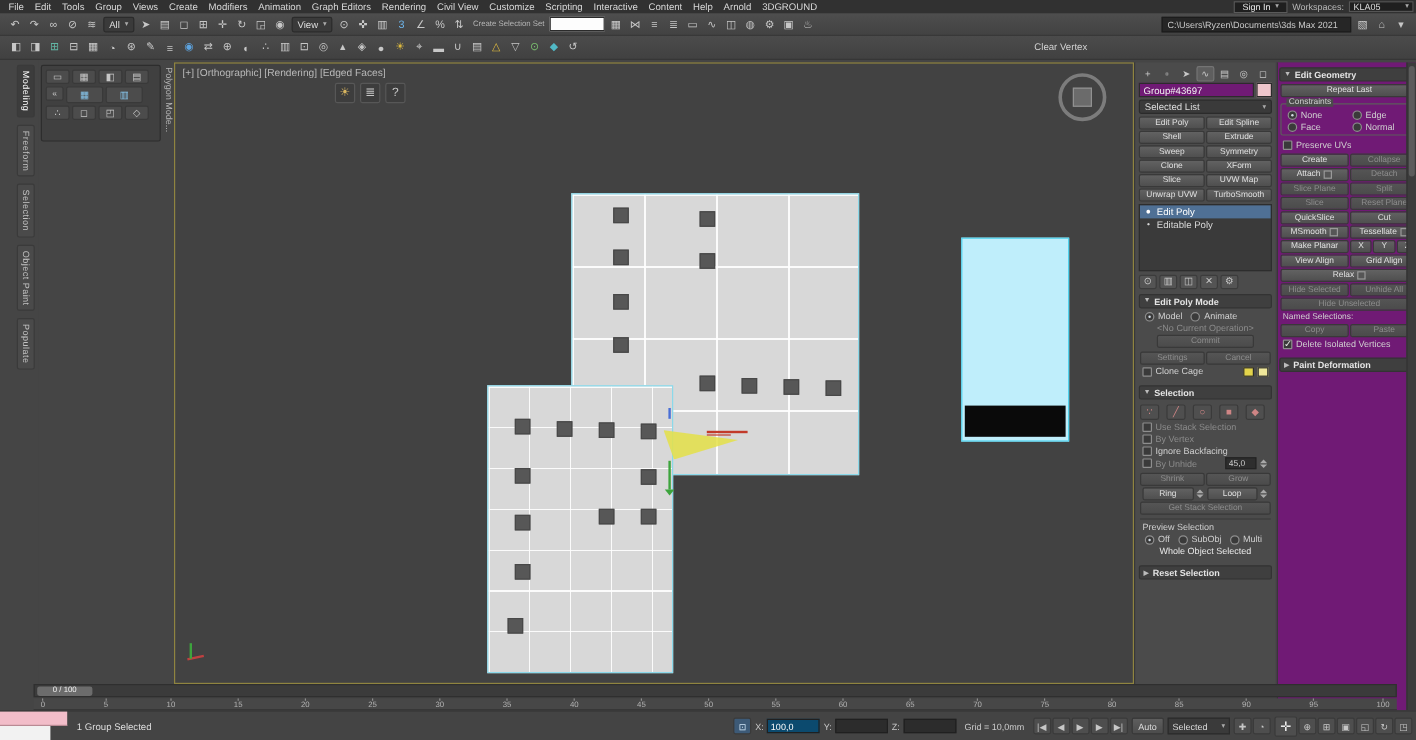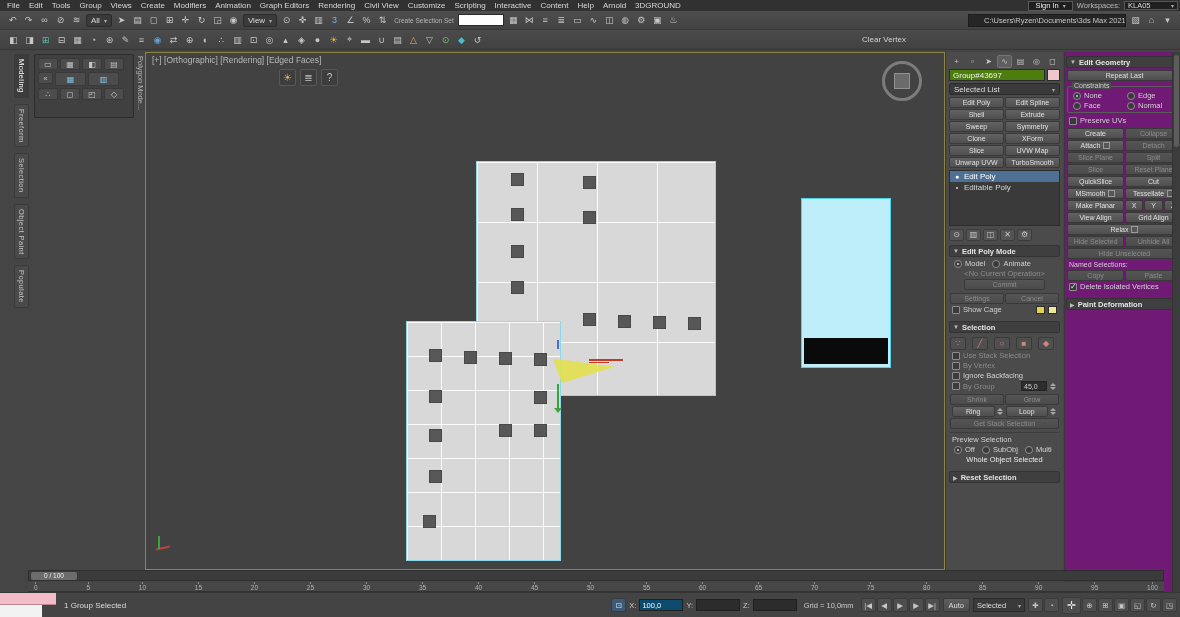--- a/index.html
+++ b/index.html
@@ -29,21 +29,21 @@
   display:flex;align-items:center;gap:2px;padding:0 6px;z-index:25}
 .bar-btn{min-width:15px;height:15px;display:flex;align-items:center;justify-content:center;
   font-size:9px;color:#c7c7c7;border-radius:2px;cursor:default}
 .bar-btn.blue{color:#6db3e8}
 .dd{height:13px;background:#3a3a3a;border:1px solid #2b2b2b;color:#ddd;font-size:8px;
   display:flex;align-items:center;gap:4px;padding:0 4px;border-radius:2px;white-space:nowrap}
 .winput{height:12px;background:#fdfdfd;border:1px solid #2b2b2b;width:46px;font-size:8px;
   color:#222;padding:0 2px}
 .mini-lbl{font-size:6.5px;color:#b5b5b5;white-space:nowrap;margin:0 2px}
 .pathf{height:13px;background:#262626;border:1px solid #1c1c1c;color:#c9c9c9;font-size:7.5px;
-  display:flex;align-items:center;padding:0 15px;width:158px;white-space:nowrap;overflow:hidden}
+  display:flex;align-items:center;padding:0 4px;width:158px;white-space:nowrap;overflow:hidden}
 .sp{flex:1}
 .cv-lbl{font-size:8px;color:#d2d2d2;margin-left:auto;margin-right:268px;white-space:nowrap}
 
 
 .lstrip{position:absolute;left:0;top:50px;width:32px;bottom:47px;background:#454545;z-index:5}
 .vtabs{position:absolute;left:14px;top:4px;display:flex;flex-direction:column;gap:6px}
 .vtab{writing-mode:vertical-rl;font-size:7.5px;color:#c3c3c3;padding:4px 2px;background:#4a4a4a;
   border:1px solid #3a3a3a;border-radius:2px;letter-spacing:.4px}
 .vtab.selected{background:#3c3c3c;color:#fff}
 .minipanel{position:absolute;left:34px;top:54px;width:100px;height:64px;background:#404040;
@@ -95,21 +95,21 @@
 .egpanel{position:absolute;left:1064px;top:52px;width:120px;height:540px;background:#701a75;
   border-left:1px solid #383838;padding:2px 1px;font-size:7.5px;z-index:10;overflow:hidden}
 .vscroll{position:absolute;right:0;top:52px;width:8px;height:540px;background:#3c3c3c;
   border-left:1px solid #333;z-index:11}
 .vscroll::after{content:"";position:absolute;left:1px;right:1px;top:3px;height:92px;
   background:#5c5c5c;border-radius:3px}
 .cp-tabs{display:flex;gap:1px;height:14px;align-items:center}
 .cp-tabs .bar-btn{width:13px;height:13px;font-size:8px}
 .cp-tabs .bar-btn.selected{background:#5e5e5e;border:1px solid #747474}
 .cp-name-row{display:flex;gap:2px;margin-top:1px}
-.name-field{flex:1;height:12px;background:#4d7c0f;border:1px solid #2c2c2c;color:#f2f2f2;
+.name-field{flex:1;height:12px;background:#701a75;border:1px solid #2c2c2c;color:#f2f2f2;
   font-size:8px;display:flex;align-items:center;padding:0 3px;white-space:nowrap;overflow:hidden}
 .swatch{width:13px;height:12px;background:#efc6cc;border:1px solid #2c2c2c}
 .mod-list{margin-top:2px;height:12px;justify-content:space-between}
 .grid2{display:grid;grid-template-columns:1fr 1fr;gap:1px;margin-top:2px}
 .grid5{display:grid;grid-template-columns:repeat(5,1fr);gap:1px;margin-top:2px}
 .grid6{display:grid;grid-template-columns:repeat(6,1fr);gap:1px;margin-top:2px}
 .s1{grid-column:span 1}.s3{grid-column:span 3}.s6{grid-column:span 6}
 .btn{display:flex;align-items:center;justify-content:center;height:11px;
   background:linear-gradient(#626262,#4f4f4f);border:1px solid #393939;border-radius:2px;
   font-size:7px;color:#e0e0e0;padding:0 2px;overflow:hidden;white-space:nowrap;cursor:default}
@@ -463,21 +463,21 @@
         </span>
       </div>
       <div class="crow center disabled">&lt;No Current Operation&gt;</div>
       <button class="btn disabled" style="margin:0 14px">Commit</button>
       <div class="grid2">
         <button class="btn disabled">Settings</button>
         <button class="btn disabled">Cancel</button>
       </div>
       <div class="crow">
         <span class="cb"></span>
-        <span class="lbl">Show Cage</span>
+        <span class="lbl">Clone Cage</span>
         <span class="sp"></span>
         <span class="sw" style="background:#e3d44b"></span>
         <span class="sw" style="background:#efe79a"></span>
       </div>
     </div>
 
     <div class="rh">
       <span class="tri">▼</span>
       <span>Selection</span>
     </div>
@@ -497,21 +497,21 @@
       <div class="crow disabled">
         <span class="cb"></span>
         <span class="lbl">By Vertex</span>
       </div>
       <div class="crow">
         <span class="cb"></span>
         <span class="lbl">Ignore Backfacing</span>
       </div>
       <div class="crow disabled">
         <span class="cb"></span>
-        <span class="lbl">By Group</span>
+        <span class="lbl">By Unhide</span>
         <span class="sp"></span>
         <input class="fld" value="45,0" style="">
         <span class="spin">
             <i class="up"></i>
             <i class="dn"></i>
           </span>
       </div>
       <div class="grid2">
         <button class="btn disabled">Shrink</button>
         <button class="btn disabled">Grow</button>

